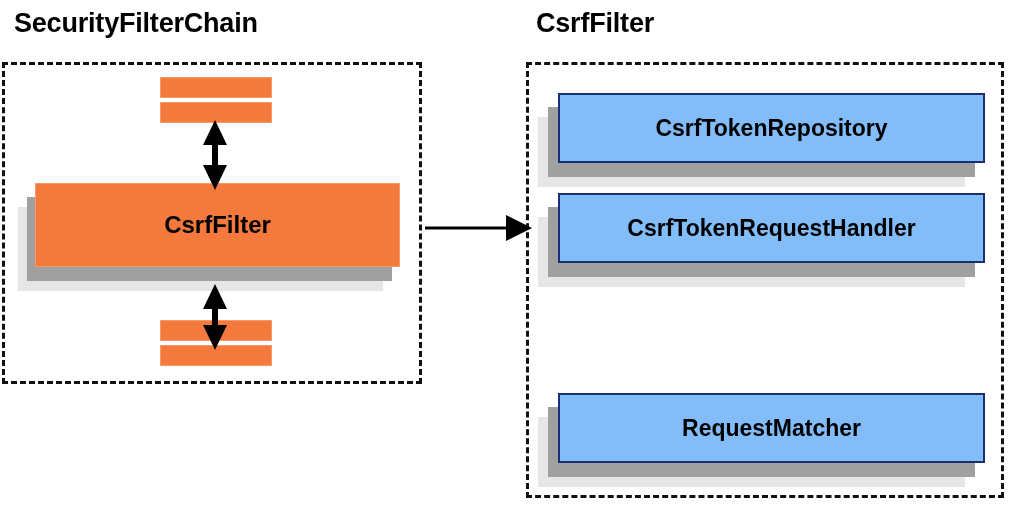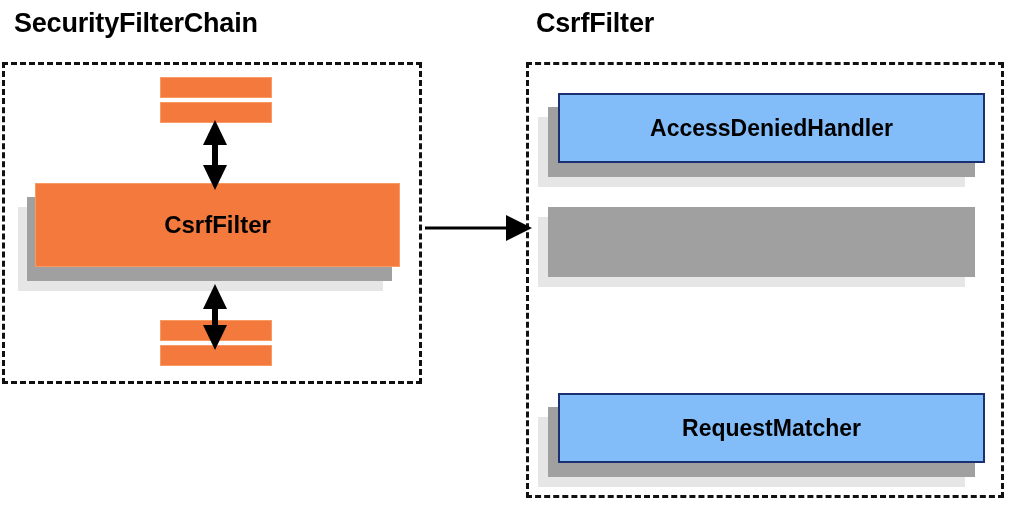--- a/index.html
+++ b/index.html
@@ -117,26 +117,27 @@
   </div>
 
   <div class="orange-bar" id="chain-bar-below-1" style="left:160px; top:320px; width:112px; height:21px;"></div>
   <div class="orange-bar" id="chain-bar-below-2" style="left:160px; top:345px; width:112px; height:21px;"></div>
 
   <div class="dashed-panel" id="panel-filter"></div>
 
   <div class="stack blue-box" style="left:538px; top:93px; width:450px; height:94px;">
     <div class="shadow-light" style="left:0px; top:24px; width:427px; height:70px;"></div>
     <div class="shadow-dark" style="left:10px; top:14px; width:427px; height:70px;"></div>
-    <div class="face blue-face" style="left:20px; top:0px; width:427px; height:70px;">AccessDeniedHandler</div>
+    <div class="face blue-face" style="left:20px; top:0px; width:427px; height:70px;">CsrfTokenRepository</div>
   </div>
 
   <div class="stack blue-box" style="left:538px; top:193px; width:450px; height:94px;">
     <div class="shadow-light" style="left:0px; top:24px; width:427px; height:70px;"></div>
     <div class="shadow-dark" style="left:10px; top:14px; width:427px; height:70px;"></div>
+    <div class="face blue-face" style="left:20px; top:0px; width:427px; height:70px;">CsrfTokenRequestHandler</div>
   </div>
 
 
   <div class="stack blue-box" style="left:538px; top:393px; width:450px; height:94px;">
     <div class="shadow-light" style="left:0px; top:24px; width:427px; height:70px;"></div>
     <div class="shadow-dark" style="left:10px; top:14px; width:427px; height:70px;"></div>
     <div class="face blue-face" style="left:20px; top:0px; width:427px; height:70px;">RequestMatcher</div>
   </div>
 
   <svg id="arrow-layer" viewBox="0 0 1010 505">

